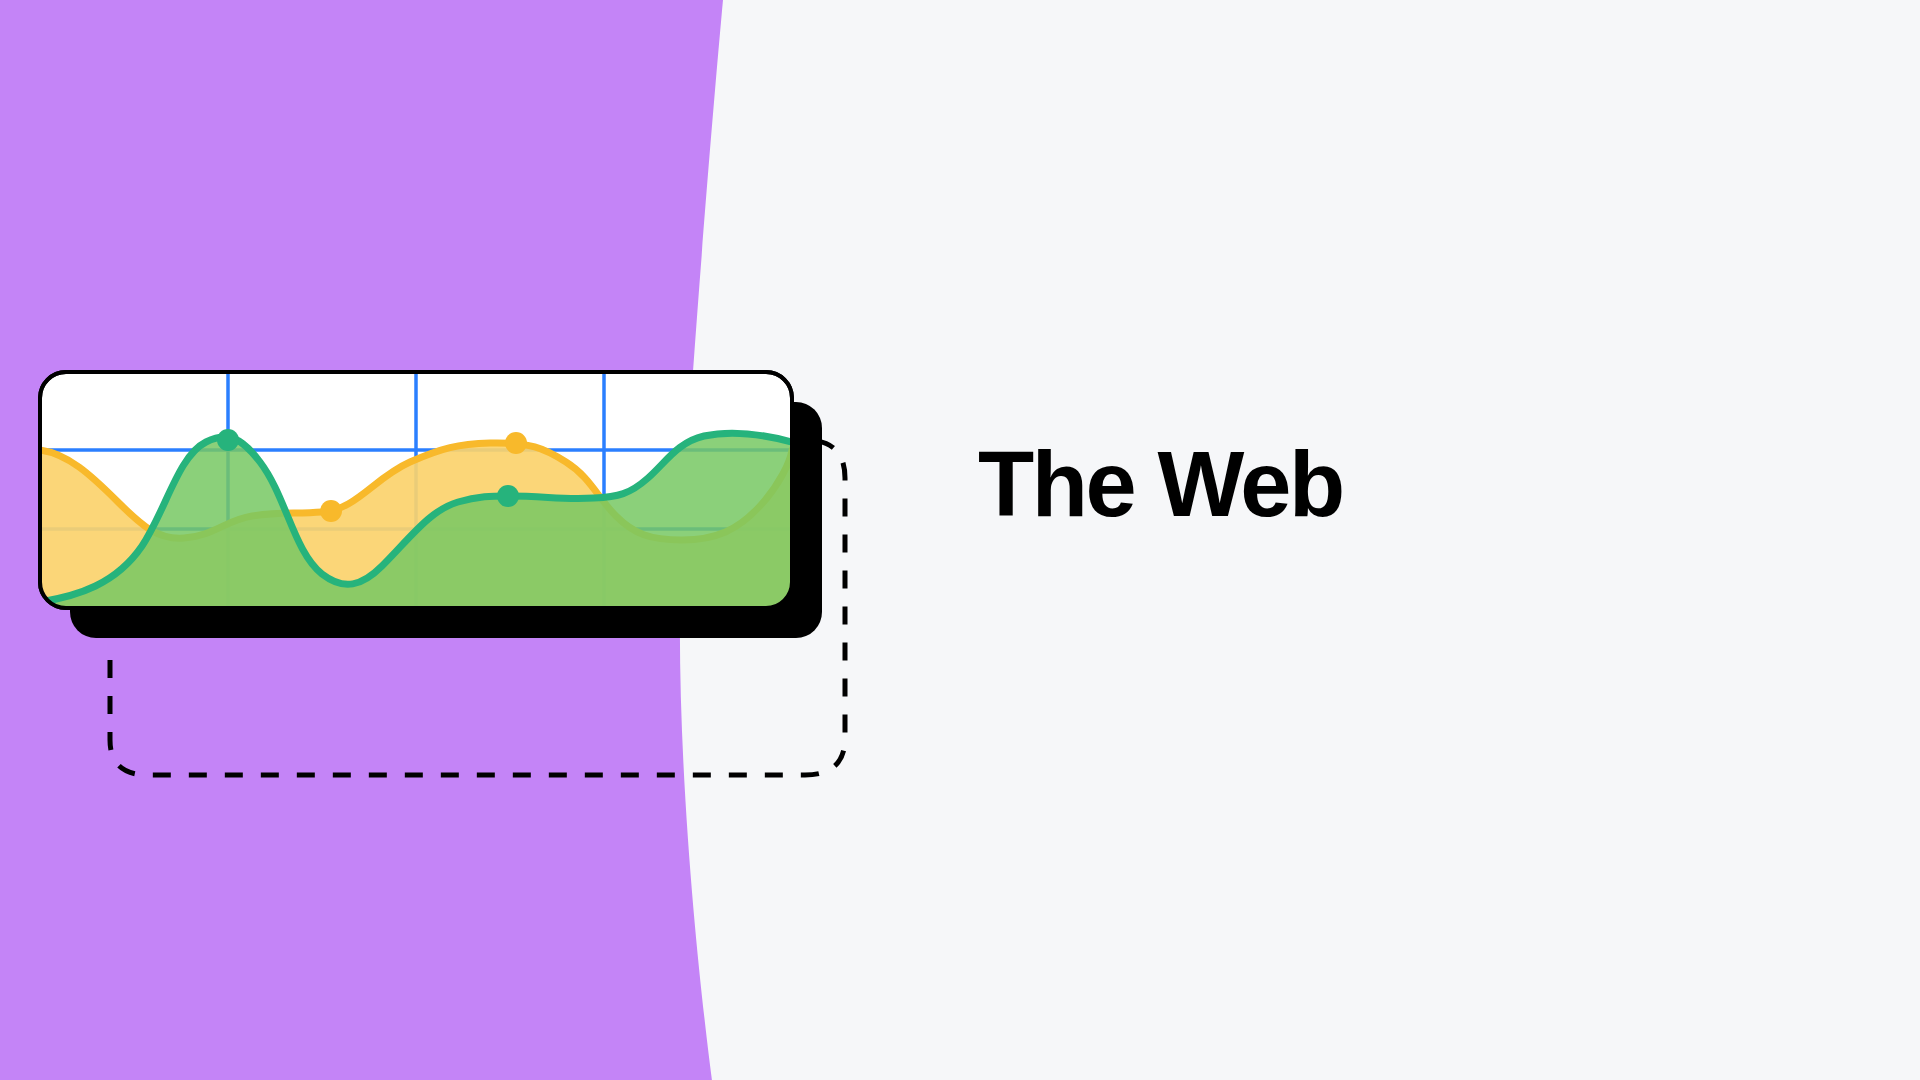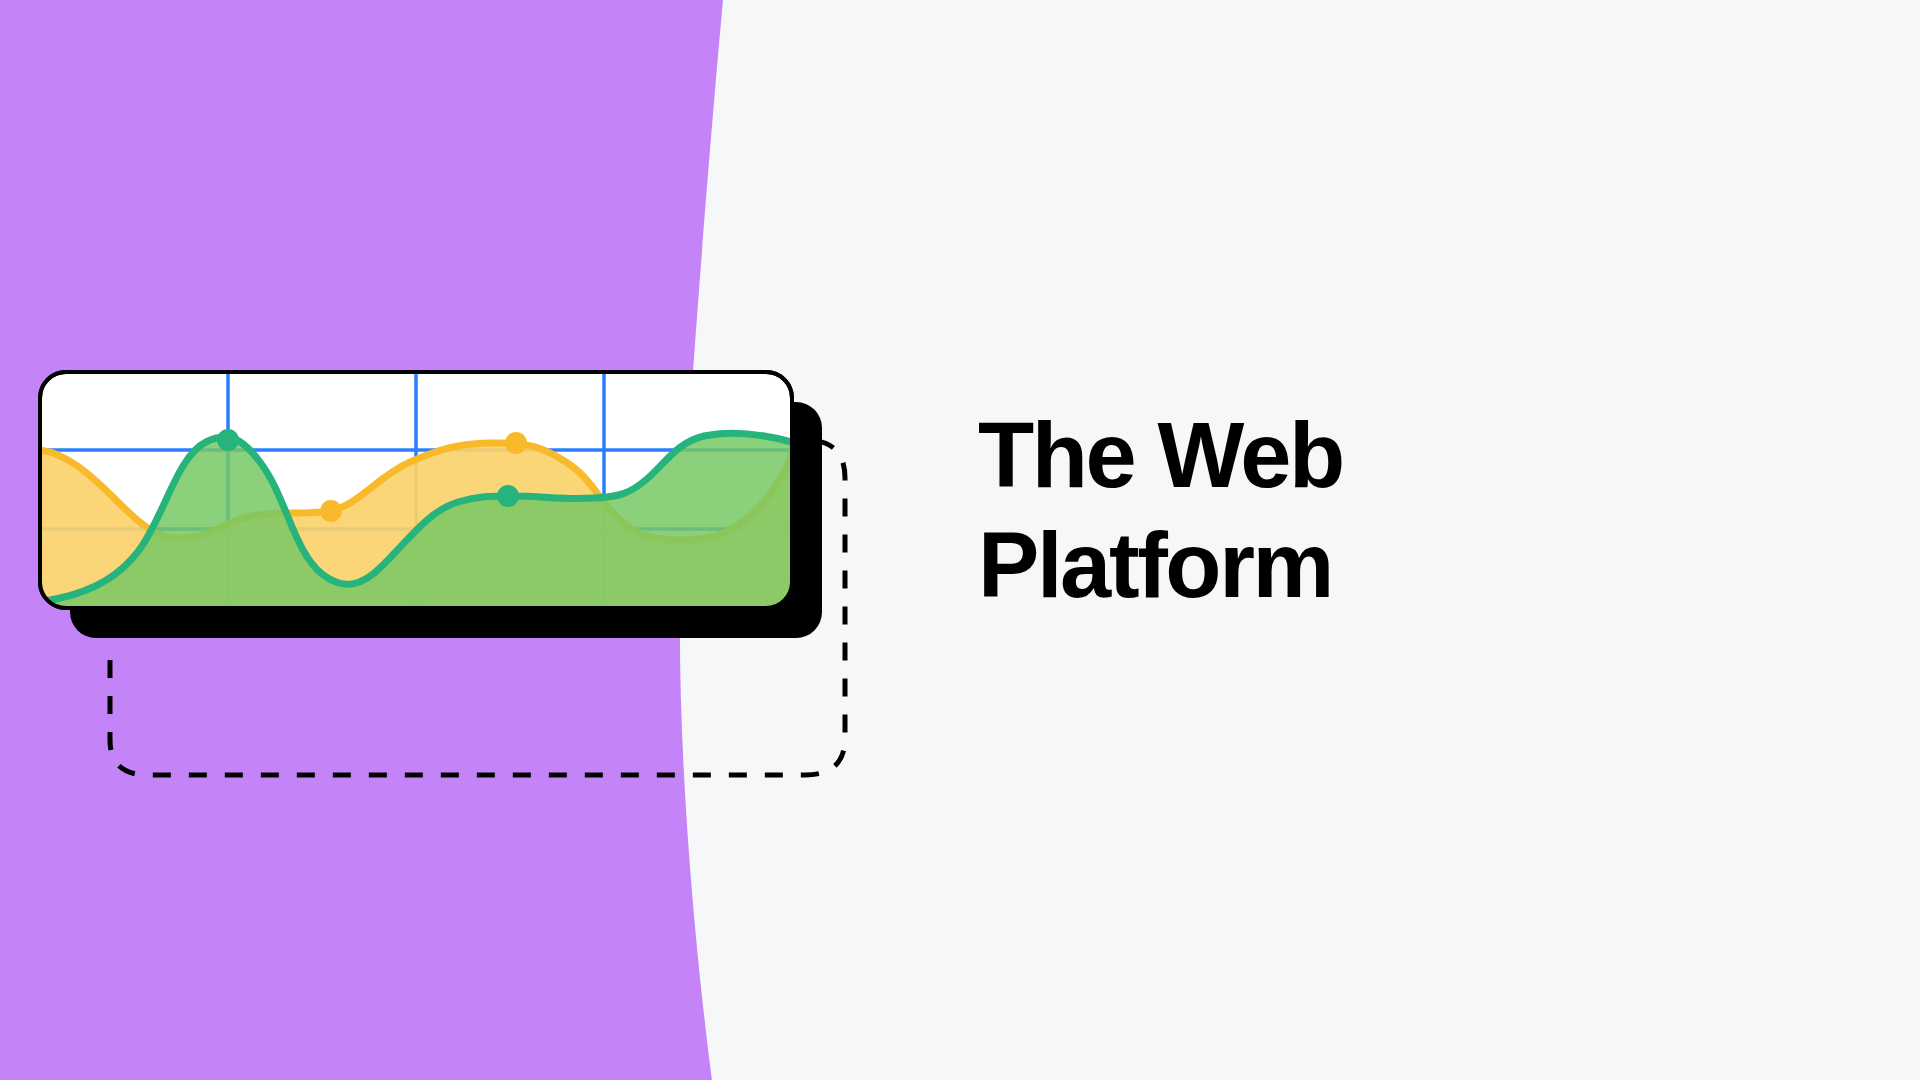--- a/index.html
+++ b/index.html
@@ -31,21 +31,21 @@
     left:978px;
     top:400px;
     width:760px;
     color:#000000;
     font-family:"Liberation Sans", sans-serif;
     font-weight:700;
     font-size:92px;
     line-height:1.20;
     letter-spacing:-2.4px;
   }
-  .headline .line { display:block; white-space:nowrap; }
+  .headline .line { display:block; white-space:nowrap;margin-top:29px; }
 </style>
 </head>
 <body style="background: rgb(246, 247, 249);">
 
 <div id="stage">
 
   <svg class="purple-panel" viewBox="0 0 920 1080" preserveAspectRatio="none">
     <path id="purplePath" d="M0,0 L723,0 C723,0 700,250 683,520 C668,760 712,1080 712,1080 L0,1080 Z" fill="#c484f7"></path>
   </svg>
 
@@ -144,16 +144,15 @@
           <circle cx="478" cy="73" r="11" fill="#f8b92b"></circle>
         </g>
       </g>
 
       <rect x="2" y="2" width="752" height="236" rx="26" ry="26" fill="none" stroke="#000000" stroke-width="4"></rect>
     </svg>
   </div>
 
   <h1 class="headline" style="color: rgb(0, 0, 0);">
     <span class="line">The Web</span>
-    <span class="line">Platform</span>
   </h1>
 
 </div>
 
 </body></html>

